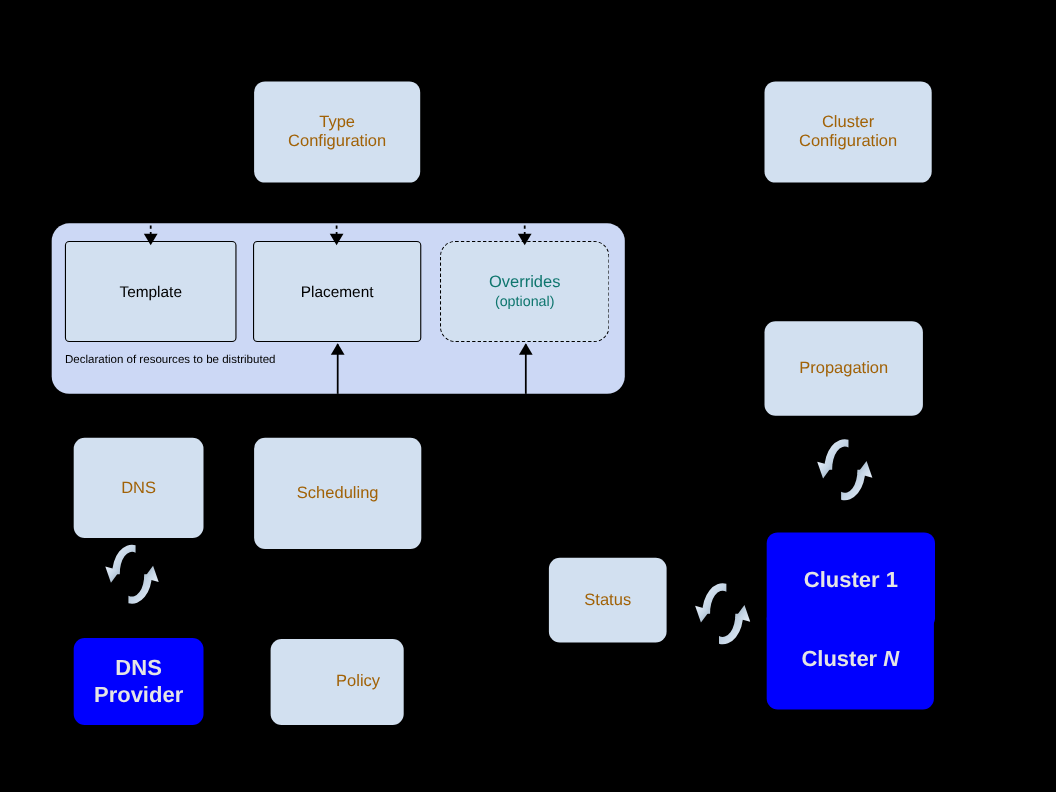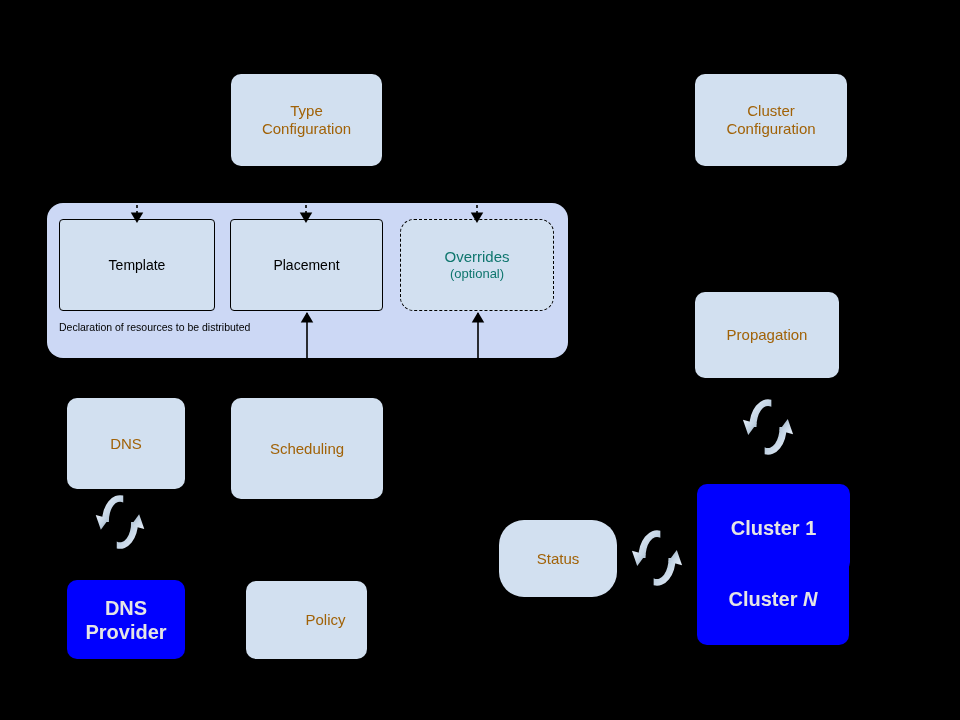--- a/index.html
+++ b/index.html
@@ -128,21 +128,21 @@
     <span>
       <span>DNS</span><br>
       <span>Provider</span>
     </span>
   </div>
 
   <div class="node node-light" id="n-policy" style="left: 246px; top: 581px; width: 121px; height: 78px; padding-left: 38px;">
     <span>Policy</span>
   </div>
 
-  <div class="node node-light" id="n-status" style="left: 499px; top: 520px; width: 118px; height: 77px; border-radius: 25px;">
+  <div class="node node-light" id="n-status" style="left: 499px; top: 507px; width: 107px; height: 77px;">
     <span>Status</span>
   </div>
 
   <div class="node node-light" id="n-propagation" style="left: 695px; top: 292px; width: 144px; height: 86px;">
     <span>Propagation</span>
   </div>
 
   <div class="node node-blue" id="n-cluster-1" style="left: 697px; top: 484px; width: 153px; height: 88px;">
     <span>Cluster 1</span>
   </div>

